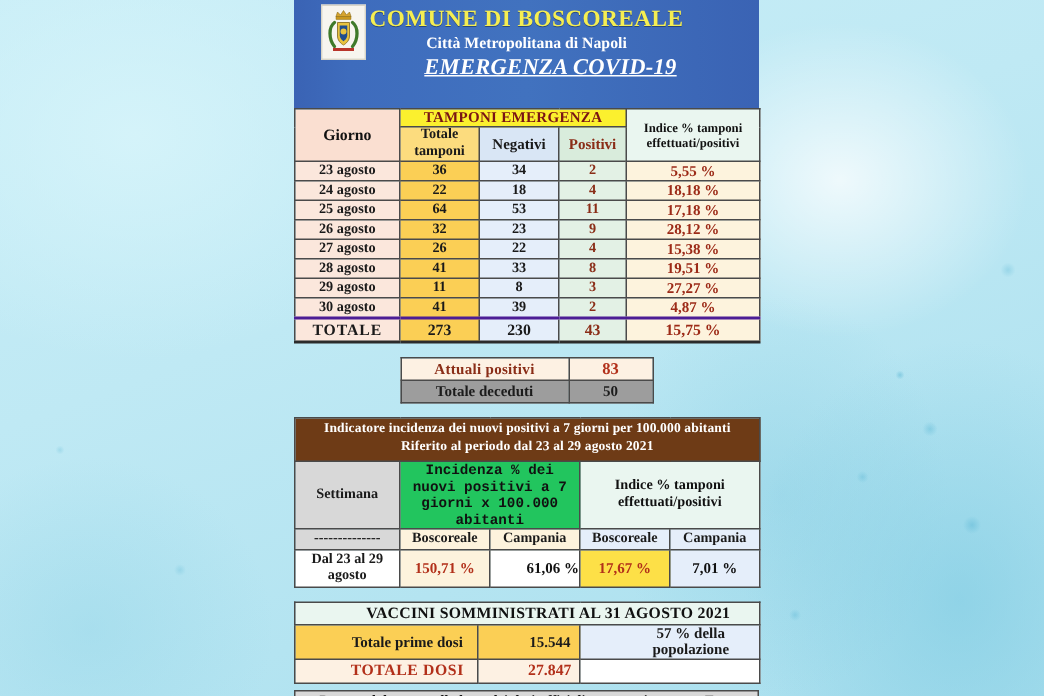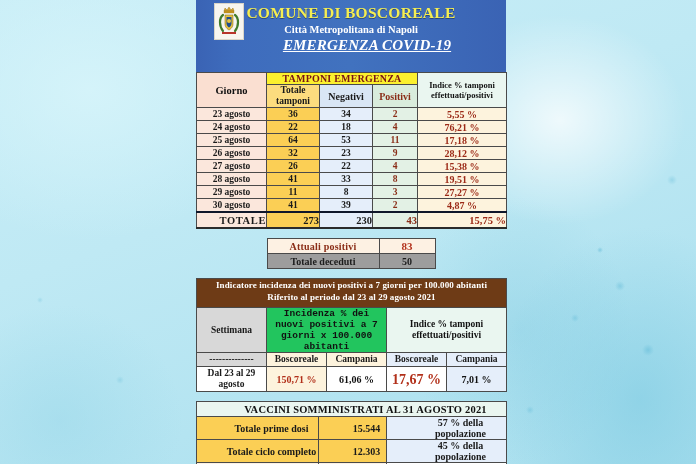--- a/index.html
+++ b/index.html
@@ -146,21 +146,21 @@
     color: #111;
   }
   #tbl-main .sub-totale { background:#fcdc7e; font-size:9.5px; }
   #tbl-main .sub-neg { background:#d9e6f5; font-size:10px; }
   #tbl-main .sub-pos { background:#d9ecdc; font-size:10px; color:#8a2d17; }
   #tbl-main td.c-giorno { background:#fbe7dc; font-size:9.5px; height:12px; }
   #tbl-main td.c-tot { background:#fbcf55; }
   #tbl-main td.c-neg { background:#e5eefa; }
   #tbl-main td.c-pos { background:#e3f1e5; color:#8a2d17; }
   #tbl-main td.c-idx { background:#fdf3dd; color:#9c2a17; font-size:10px; }
-  #tbl-main tr.total-row td { border-top: 2px solid #0f172a; border-bottom:2px solid #2b2b2b; font-size:10.5px; height:14px;text-align:right;}
+  #tbl-main tr.total-row td { border-top: 2px solid #4c1d95; border-bottom:2px solid #2b2b2b; font-size:10.5px; height:14px;}
   #tbl-main tr.total-row td.c-giorno { background:#fbe7dc; letter-spacing:0.6px;}
 
   .gap { height: 9px; }
 
   
   #tbl-attuali {
     width: 168px;
     margin: 0 auto;
   }
   #tbl-attuali td { height: 14px; font-size: 10px; }
@@ -180,22 +180,22 @@
     letter-spacing: 0.1px;
   }
   #tbl-inc .h-sett { background:#d8d8d8; font-size:9.5px; }
   #tbl-inc .h-yellow { background:#22c55e; font-size:9.5px; line-height:11px; color:#111;font-family:Liberation Mono, monospace;}
   #tbl-inc .h-green { background:#eaf6f0; font-size:9.5px; line-height:11px; color:#111;}
   #tbl-inc .sub-g { background:#d8d8d8; font-size:9.5px; height:13px;}
   #tbl-inc .sub-y { background:#fdf3dd; font-size:9.5px; height:13px;}
   #tbl-inc .sub-b { background:#e5eefa; font-size:9.5px; height:13px;}
   #tbl-inc .v-week { background:#ffffff; font-size:9.5px; line-height:11px; height:24px;}
   #tbl-inc .v-bosc-y { background:#fdf3dd; color:#b2301a; font-size:10px;}
-  #tbl-inc .v-camp-y { background:#ffffff; color:#111; font-size:10px;}
-  #tbl-inc .v-bosc-b { background:#ffffff; color:#b2301a; font-size:14px;}
+  #tbl-inc .v-camp-y { background:#ffffff; color:#111; font-size:10px;text-align:right;}
+  #tbl-inc .v-bosc-b { background:#fde047; color:#b2301a; font-size:10px;}
   #tbl-inc .v-camp-b { background:#e5eefa; color:#111; font-size:10px;}
 
   
   #tbl-vac { width: 310px; }
   #tbl-vac .vac-title { background:#eaf6f0; font-size:10.5px; color:#111; letter-spacing:0.2px; height:14px;}
   #tbl-vac td { height: 15px; padding-left: 28px; }
   #tbl-vac .v-lbl { background:#fbcf55; font-size:10px; }
   #tbl-vac .v-num { background:#fbcf55; font-size:10px; }
   #tbl-vac .v-pct { background:#e5eefa; font-size:10px; }
   #tbl-vac .v-tot-lbl { background:#fdf1e3; color:#b2301a; font-size:10.5px; letter-spacing:0.4px;}
@@ -272,21 +272,21 @@
         <td class="c-tot">36</td>
         <td class="c-neg">34</td>
         <td class="c-pos">2</td>
         <td class="c-idx">5,55 %</td>
       </tr>
       <tr>
         <td class="c-giorno">24 agosto</td>
         <td class="c-tot">22</td>
         <td class="c-neg">18</td>
         <td class="c-pos">4</td>
-        <td class="c-idx">76,21 %</td>
+        <td class="c-idx">18,18 %</td>
       </tr>
       <tr>
         <td class="c-giorno">25 agosto</td>
         <td class="c-tot">64</td>
         <td class="c-neg">53</td>
         <td class="c-pos">11</td>
         <td class="c-idx">17,18 %</td>
       </tr>
       <tr>
         <td class="c-giorno">26 agosto</td>
@@ -403,25 +403,20 @@
     <tbody>
       <tr>
         <td class="vac-title" colspan="3">VACCINI SOMMINISTRATI AL 31 AGOSTO 2021</td>
       </tr>
       <tr>
         <td class="v-lbl">Totale prime dosi</td>
         <td class="v-num">15.544</td>
         <td class="v-pct">57 % della popolazione</td>
       </tr>
       <tr>
-        <td class="v-lbl">Totale ciclo completo</td>
-        <td class="v-num">12.303</td>
-        <td class="v-pct">45 % della popolazione</td>
-      </tr>
-      <tr>
         <td class="v-tot-lbl">TOTALE DOSI</td>
         <td class="v-tot-num">27.847</td>
         <td class="v-blank"></td>
       </tr>
     </tbody>
   </table>
 
   <div id="footer-note">Report elaborato sulla base dei dati ufficiali pervenuti a questo Ente</div>
 
 </div>

